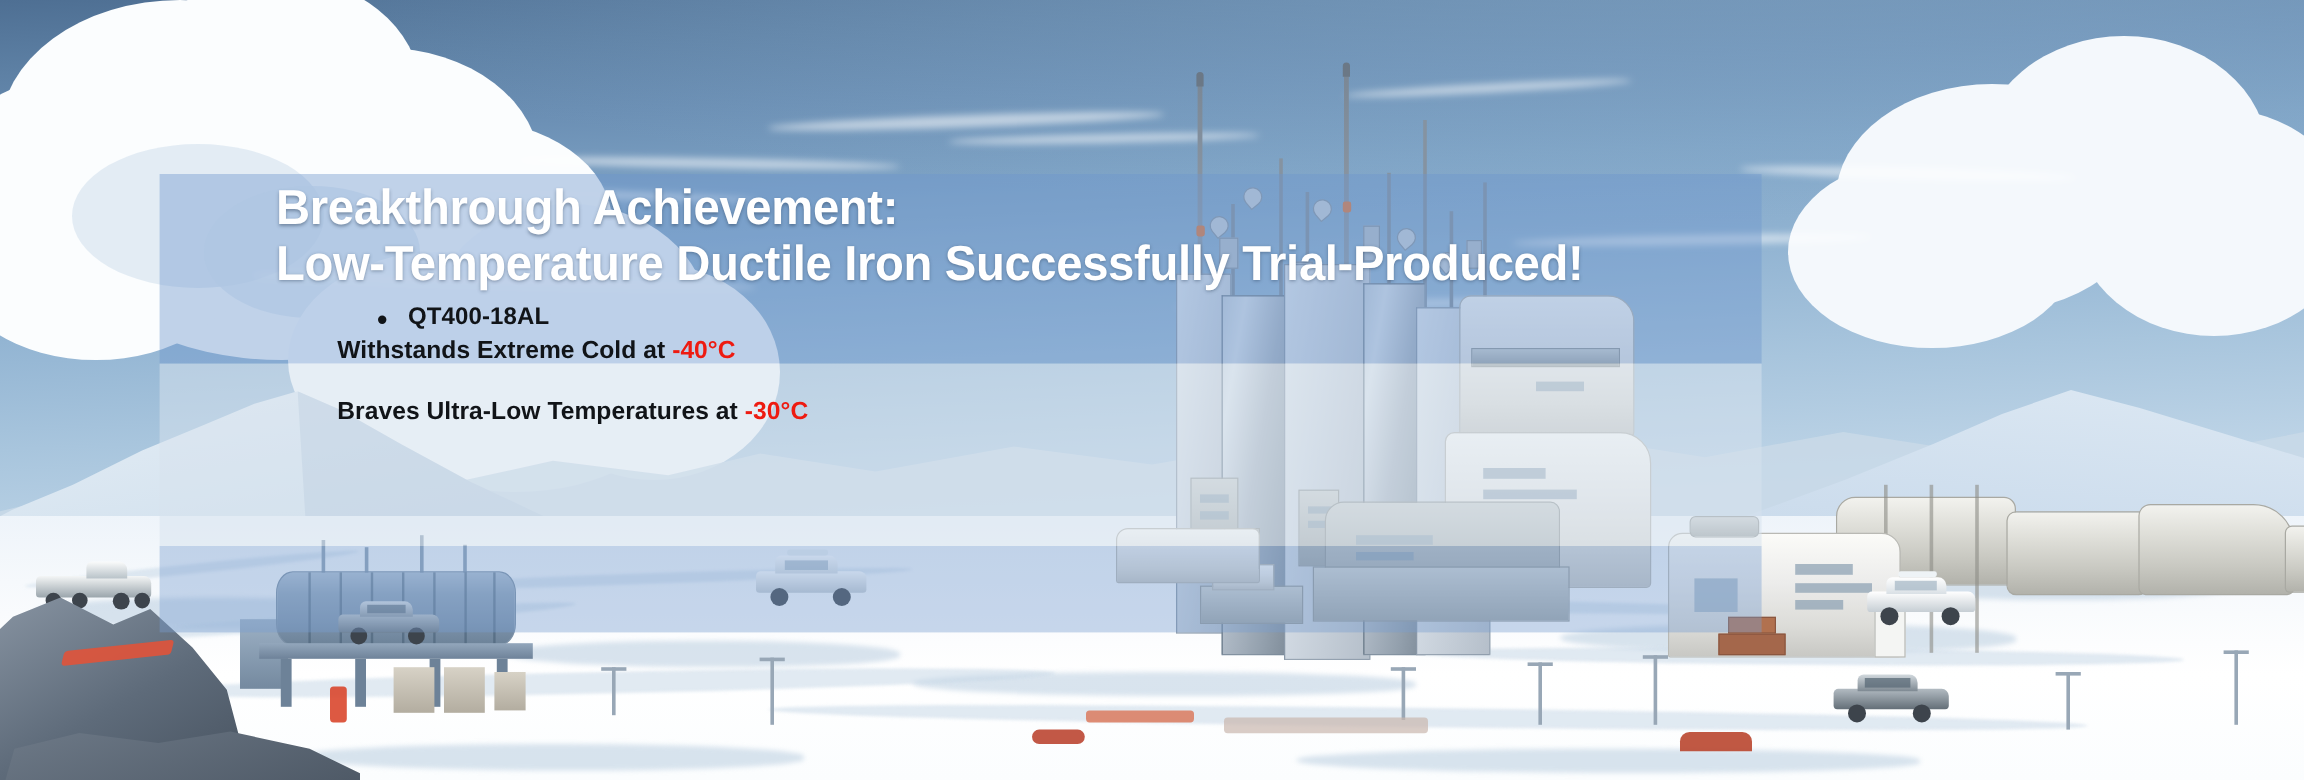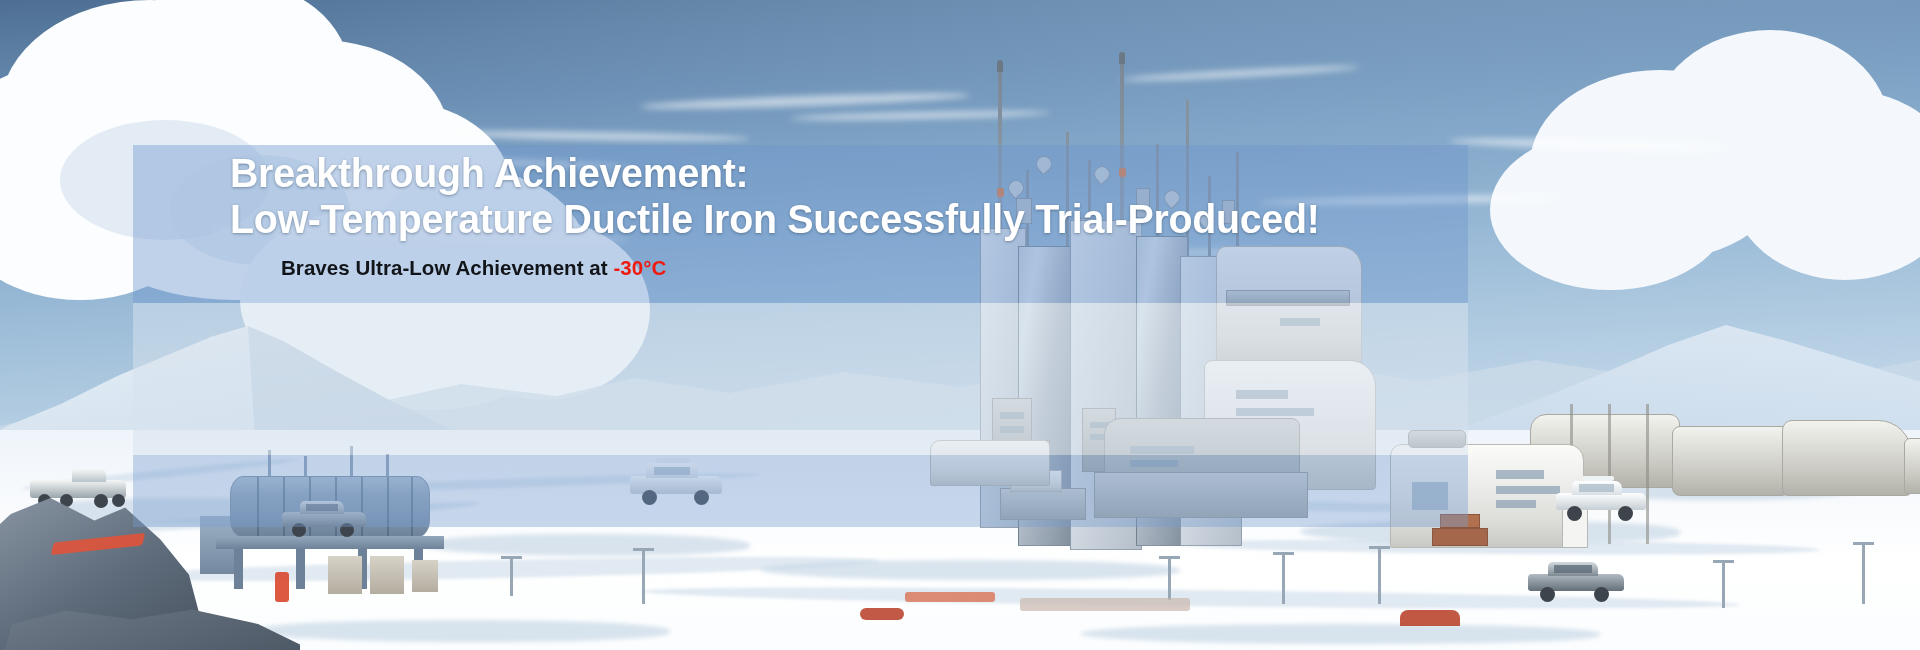--- a/index.html
+++ b/index.html
@@ -559,21 +559,28 @@
     <div class="band-body"></div>
     <div class="band-foot"></div>
 
     <div class="title">
       <span class="title-line">Breakthrough Achievement:</span>
       <span class="title-line">Low-Temperature Ductile Iron Successfully Trial-Produced!</span>
     </div>
 
     <div class="bullets">
 
-
       <div class="bullet-block">
-        <div class="bullet-desc"><span>Braves Ultra-Low Achievement at </span><span class="temp">-30°C</span></div>
+        <div class="bullet-row">
+          <span class="bullet-dot"></span>
+          <span class="bullet-grade">QT400-18AL</span>
+        </div>
+        <div class="bullet-desc"><span>Withstands Extreme Cold at </span><span class="temp">-40°C</span></div>
       </div>
 
+      <div class="bullet-block">
+        <div class="bullet-desc"><span>Braves Ultra-Low Temperatures at </span><span class="temp">-30°C</span></div>
+      </div>
+
     </div>
   </div>
 
 </div>
 
 </body></html>

